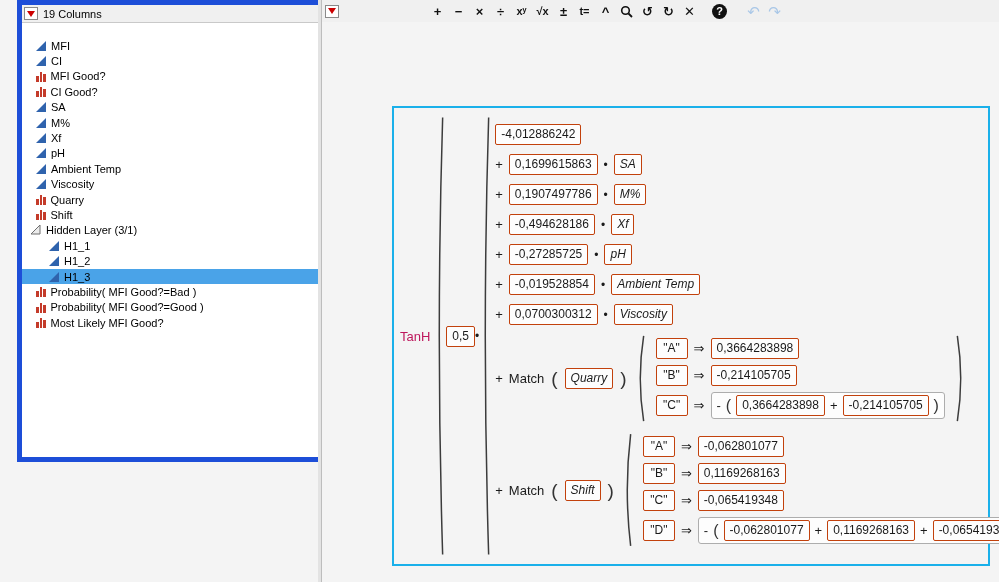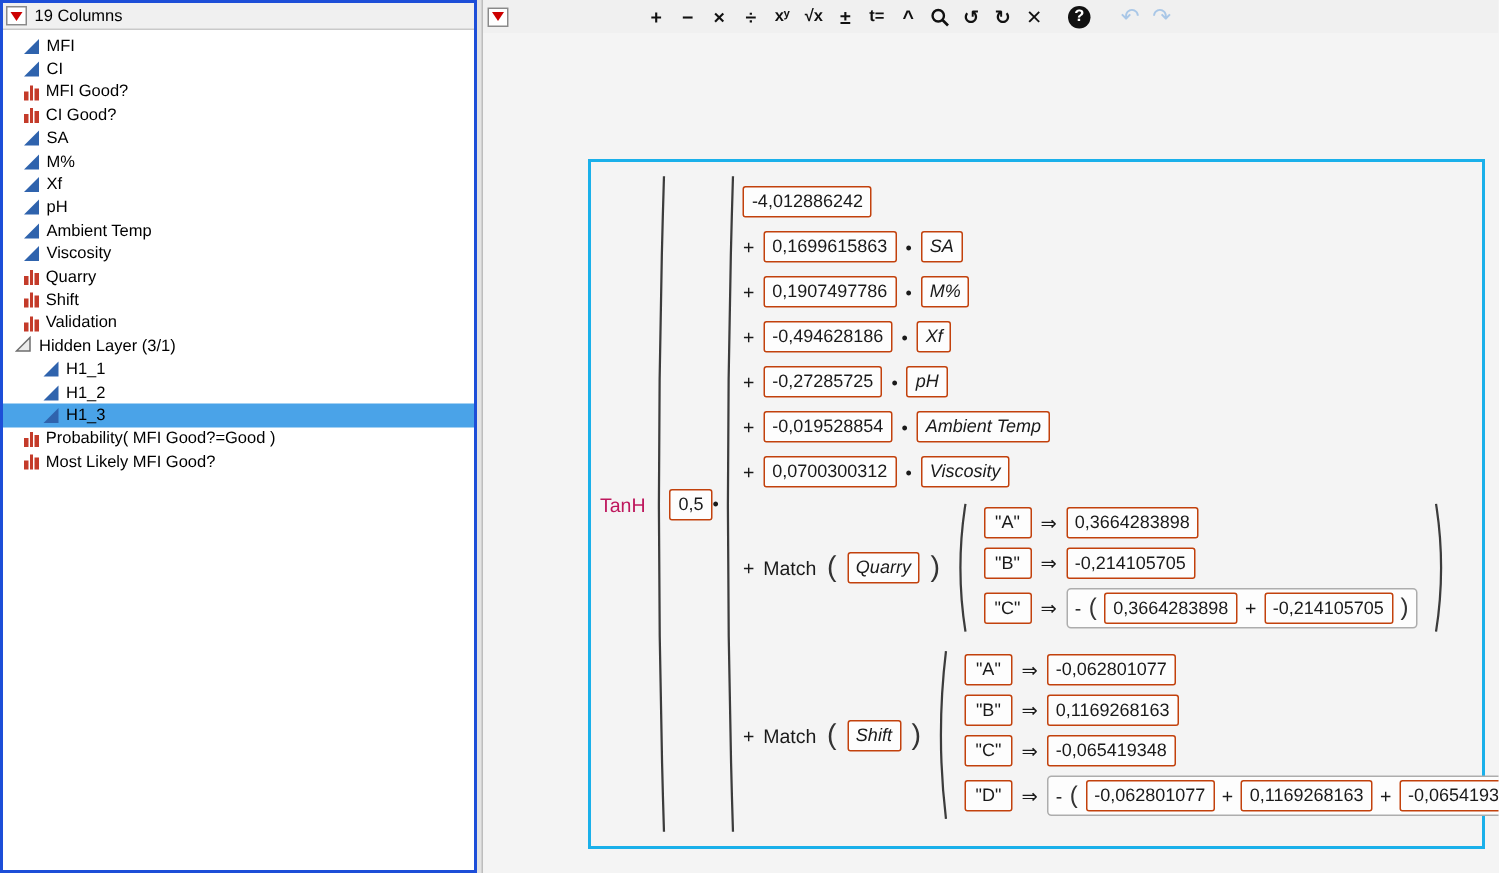--- a/index.html
+++ b/index.html
@@ -4,37 +4,37 @@
 <style>
   html,body{margin:0;padding:0;}
   body{
     width:999px;height:582px;position:relative;overflow:hidden;
     background:#f4f4f4;
     font-family:"Liberation Sans","DejaVu Sans",sans-serif;
     color:#000;
   }
   
   #left-panel{
-    position:absolute;left:0;top:0;width:318px;height:582px;
-    background:#ffffff;border:2px solid #1d4ed8;box-sizing:border-box;
+    position:absolute;left:17px;top:0;width:318px;height:462px;
+    background:#ffffff;border:5px solid #1d4ed8;box-sizing:border-box;
   }
   #left-header{
     height:17px;background:#f0f0f0;border-bottom:1px solid #c9c9c9;
     display:flex;align-items:center;gap:5px;padding:0 2px;font-size:11px;
   }
   .rtbtn{
     width:14px;height:13px;border:1px solid #8a8a8a;background:#fff;
     display:flex;align-items:center;justify-content:center;flex:0 0 auto;
     box-sizing:border-box;cursor:pointer;
   }
   .rtbtn .tri{
     width:0;height:0;border-left:4px solid transparent;border-right:4px solid transparent;
     border-top:6px solid #cc0000;
   }
-  #col-list{padding-top:3px;}
+  #col-list{padding-top:15px;}
   .lrow{
     height:15.4px;display:flex;align-items:center;gap:5px;
     padding-left:14px;font-size:11px;white-space:nowrap;
   }
   .lrow.indent{padding-left:27px;}
   .lrow.group{padding-left:8px;text-align:center;}
   .lrow.selected{background:#4aa3e8;}
   .ic{flex:0 0 auto;display:inline-block;}
   .ic.cont{width:0;height:0;border-bottom:10px solid #2f63ad;border-left:10px solid transparent;}
   .ic.bars{display:inline-flex;align-items:flex-end;gap:1px;height:11px;}
@@ -167,45 +167,45 @@
         <span>Quarry</span>
       </div>
     <div class="lrow">
         <span class="ic bars">
           <i></i>
           <i></i>
           <i></i>
         </span>
         <span>Shift</span>
       </div>
-    <div class="lrow">
-        <span class="ic bars">
-          <i></i>
-          <i></i>
-          <i></i>
-        </span>
-        <span>Validation</span>
-      </div>
     <div class="lrow group">
         <span class="ic"><svg width="11" height="11">
             <path d="M1 10 L10 10 L10 1 Z" fill="#ececec" stroke="#6e6e6e"></path>
           </svg></span>
         <span>Hidden Layer (3/1)</span>
       </div>
     <div class="lrow indent">
         <span class="ic cont"></span>
         <span>H1_1</span>
       </div>
     <div class="lrow indent">
         <span class="ic cont"></span>
         <span>H1_2</span>
       </div>
     <div class="lrow indent selected">
         <span class="ic cont"></span>
         <span>H1_3</span>
+      </div>
+    <div class="lrow">
+        <span class="ic bars">
+          <i></i>
+          <i></i>
+          <i></i>
+        </span>
+        <span>Probability( MFI Good?=Bad )</span>
       </div>
     <div class="lrow">
         <span class="ic bars">
           <i></i>
           <i></i>
           <i></i>
         </span>
         <span>Probability( MFI Good?=Good )</span>
       </div>
     <div class="lrow">

